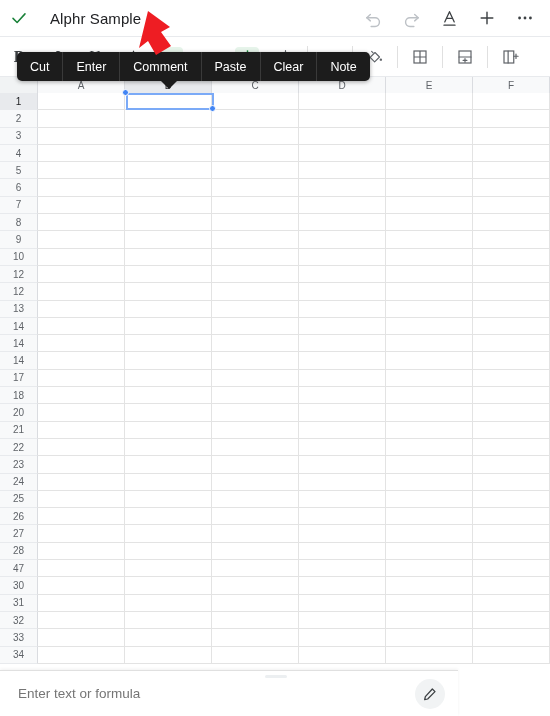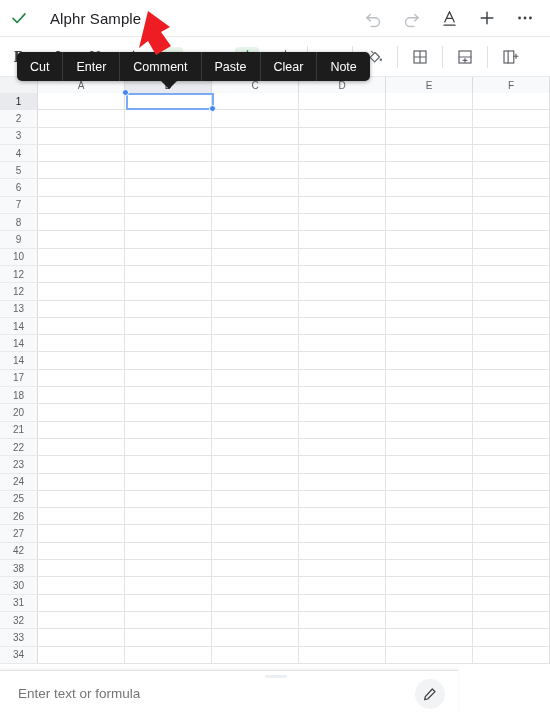--- a/index.html
+++ b/index.html
@@ -521,30 +521,30 @@
         <div class="row">
           <div class="rh">27</div>
           <div class="cell" style="width: 87px;"></div>
           <div class="cell" style="width: 87px;"></div>
           <div class="cell" style="width: 87px;"></div>
           <div class="cell" style="width: 87px;"></div>
           <div class="cell" style="width: 87px;"></div>
           <div class="cell" style="width: 77px;"></div>
         </div>
         <div class="row">
-          <div class="rh">42</div>
-          <div class="cell" style="width: 87px;"></div>
-          <div class="cell" style="width: 87px;"></div>
-          <div class="cell" style="width: 87px;"></div>
-          <div class="cell" style="width: 87px;"></div>
-          <div class="cell" style="width: 87px;"></div>
-          <div class="cell" style="width: 77px;"></div>
-        </div>
-        <div class="row">
-          <div class="rh">38</div>
+          <div class="rh">28</div>
+          <div class="cell" style="width: 87px;"></div>
+          <div class="cell" style="width: 87px;"></div>
+          <div class="cell" style="width: 87px;"></div>
+          <div class="cell" style="width: 87px;"></div>
+          <div class="cell" style="width: 87px;"></div>
+          <div class="cell" style="width: 77px;"></div>
+        </div>
+        <div class="row">
+          <div class="rh">47</div>
           <div class="cell" style="width: 87px;"></div>
           <div class="cell" style="width: 87px;"></div>
           <div class="cell" style="width: 87px;"></div>
           <div class="cell" style="width: 87px;"></div>
           <div class="cell" style="width: 87px;"></div>
           <div class="cell" style="width: 77px;"></div>
         </div>
         <div class="row">
           <div class="rh">30</div>
           <div class="cell" style="width: 87px;"></div>

